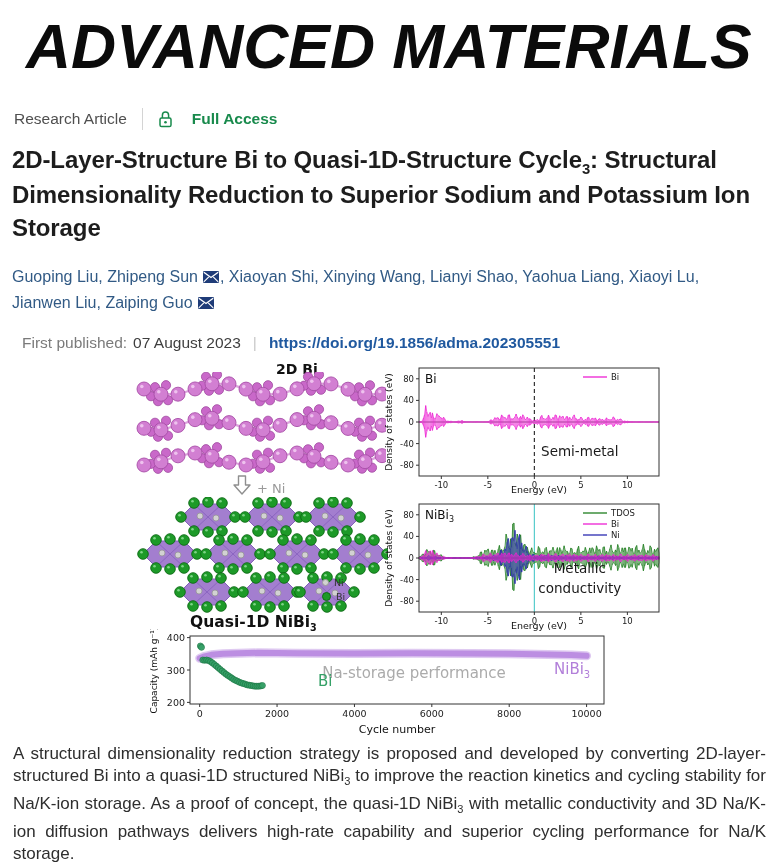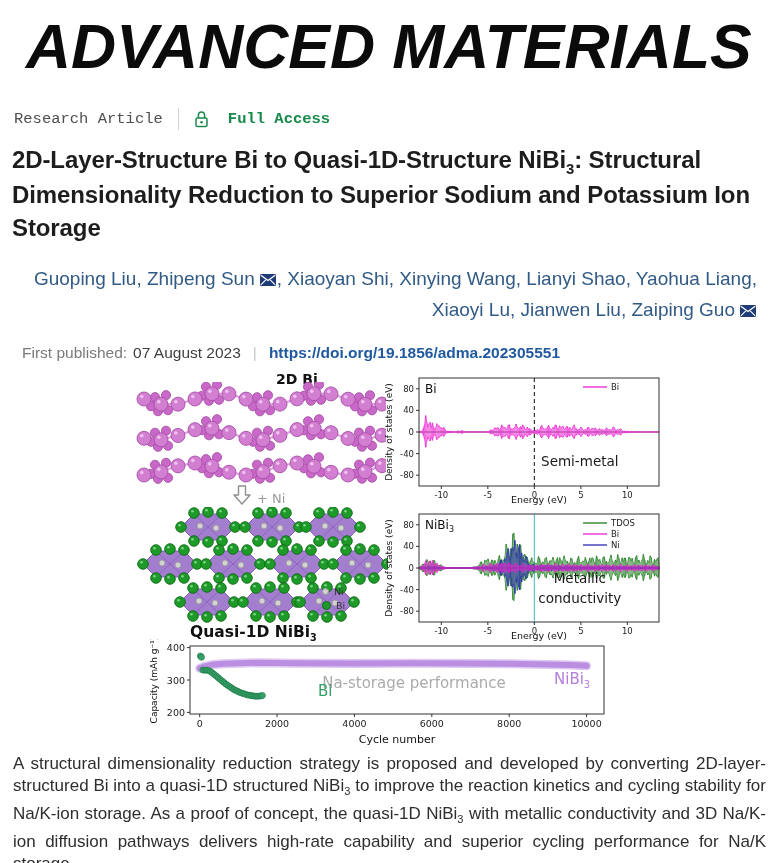--- a/index.html
+++ b/index.html
@@ -10,35 +10,35 @@
   
   .logo {
     margin:16px 0 0 14px;
     font-family:"Liberation Sans", sans-serif;
     font-size:60px; line-height:62px; font-weight:bold; font-style:italic;
     color:#0b0b0b; letter-spacing:0px; white-space:nowrap;
     transform:scaleX(1.04) scaleY(1.05); transform-origin:left center;
   }
 
   
-  .meta-row { display:flex; align-items:center; margin:30px 0 0 2px; font-size:15.5px;font-family:Liberation Mono, monospace; }
+  .meta-row { display:flex; align-items:center; margin:30px 0 0 2px; font-size:15.5px; }
   .article-type { color:#4f4f4f; }
   .vdiv { display:inline-block; width:1px; height:22px; background:#d4d4d4; margin:0 15px; }
   .lock { margin-right:7px; }
   .access { color:#188a4c; font-weight:bold;padding-left:12px; }
 
   
   h1.title {
     margin:14px 2px 0 0; font-size:24px; line-height:1.36; font-weight:bold;
     color:#1d1d1d; letter-spacing:-0.1px; max-width:750px;
   }
   h1.title sub, .fig-label sub { font-size:0.62em; }
 
   
-  .authors { margin:20px 2px 0 0; font-size:19px; line-height:1.62; color:#315a85; max-width:745px;text-align:right; }
+  .authors { margin:20px 2px 0 0; font-size:16px; line-height:1.62; color:#315a85; max-width:745px; }
   .author-name { cursor:pointer; }
   .env-icon { margin:0 1px 0 5px; vertical-align:-1px; }
 
   
   .pub-row { margin:18px 0 0 2px; font-size:15.5px; display:flex; align-items:center; }
   .pub-label { color:#7a7a7a; margin-right:6px;margin-left:8px; }
   .pub-date { color:#3e3e3e; }
   .pub-div { color:#c9c9c9; margin:0 12px; }
   .doi { color:#20599f; font-weight:bold; text-decoration:none; cursor:pointer; }
 
@@ -73,21 +73,21 @@
     <span class="article-type">Research Article</span>
     <span class="vdiv"></span>
     <svg class="lock" width="15" height="18" viewBox="0 0 15 18">
       <path d="M4.4 8 V5.2 a3.1 3.1 0 0 1 6.2 0 V8" fill="none" stroke="#188a4c" stroke-width="1.5"></path>
       <rect x="2" y="8" width="11" height="8.5" rx="1.6" fill="none" stroke="#188a4c" stroke-width="1.5"></rect>
       <circle cx="7.5" cy="12.2" r="1.3" fill="#188a4c"></circle>
     </svg>
     <span class="access">Full Access</span>
   </div>
 
-  <h1 class="title"><span>2D-Layer-Structure Bi to Quasi-1D-Structure NiBi</span><sub>3</sub><span>: Structural Dimensionality Reduction to Superior Sodium and Potassium Ion Storage</span></h1>
+  <h1 class="title"><span>2D-Layer-Structure Bi to Quasi-1D-Structure Cycle</span><sub>3</sub><span>: Structural Dimensionality Reduction to Superior Sodium and Potassium Ion Storage</span></h1>
 
   <div class="authors" id="authors"><span class="author-name">Guoping Liu</span>, <span class="author-name">Zhipeng Sun</span><svg width="16" height="12" viewBox="0 0 16 12" class="env-icon" style="position: static;">
         <rect x="0" y="0" width="16" height="12" rx="1.2" fill="#1f3c78"></rect>
         <path d="M0.8 1.2 L8 6.5 L15.2 1.2" stroke="#ffffff" stroke-width="1.4" fill="none"></path>
         <path d="M0.8 10.8 L5.8 5.8 M15.2 10.8 L10.2 5.8" stroke="#ffffff" stroke-width="1.1" fill="none"></path>
       </svg>, <span class="author-name">Xiaoyan Shi</span>, <span class="author-name">Xinying Wang</span>, <span class="author-name">Lianyi Shao</span>, <span class="author-name">Yaohua Liang</span>, <span class="author-name">Xiaoyi Lu</span>, <span class="author-name">Jianwen Liu</span>, <span class="author-name">Zaiping Guo</span><svg width="16" height="12" viewBox="0 0 16 12" class="env-icon" style="position: static;">
         <rect x="0" y="0" width="16" height="12" rx="1.2" fill="#1f3c78"></rect>
         <path d="M0.8 1.2 L8 6.5 L15.2 1.2" stroke="#ffffff" stroke-width="1.4" fill="none"></path>
         <path d="M0.8 10.8 L5.8 5.8 M15.2 10.8 L10.2 5.8" stroke="#ffffff" stroke-width="1.1" fill="none"></path>
       </svg></div>

